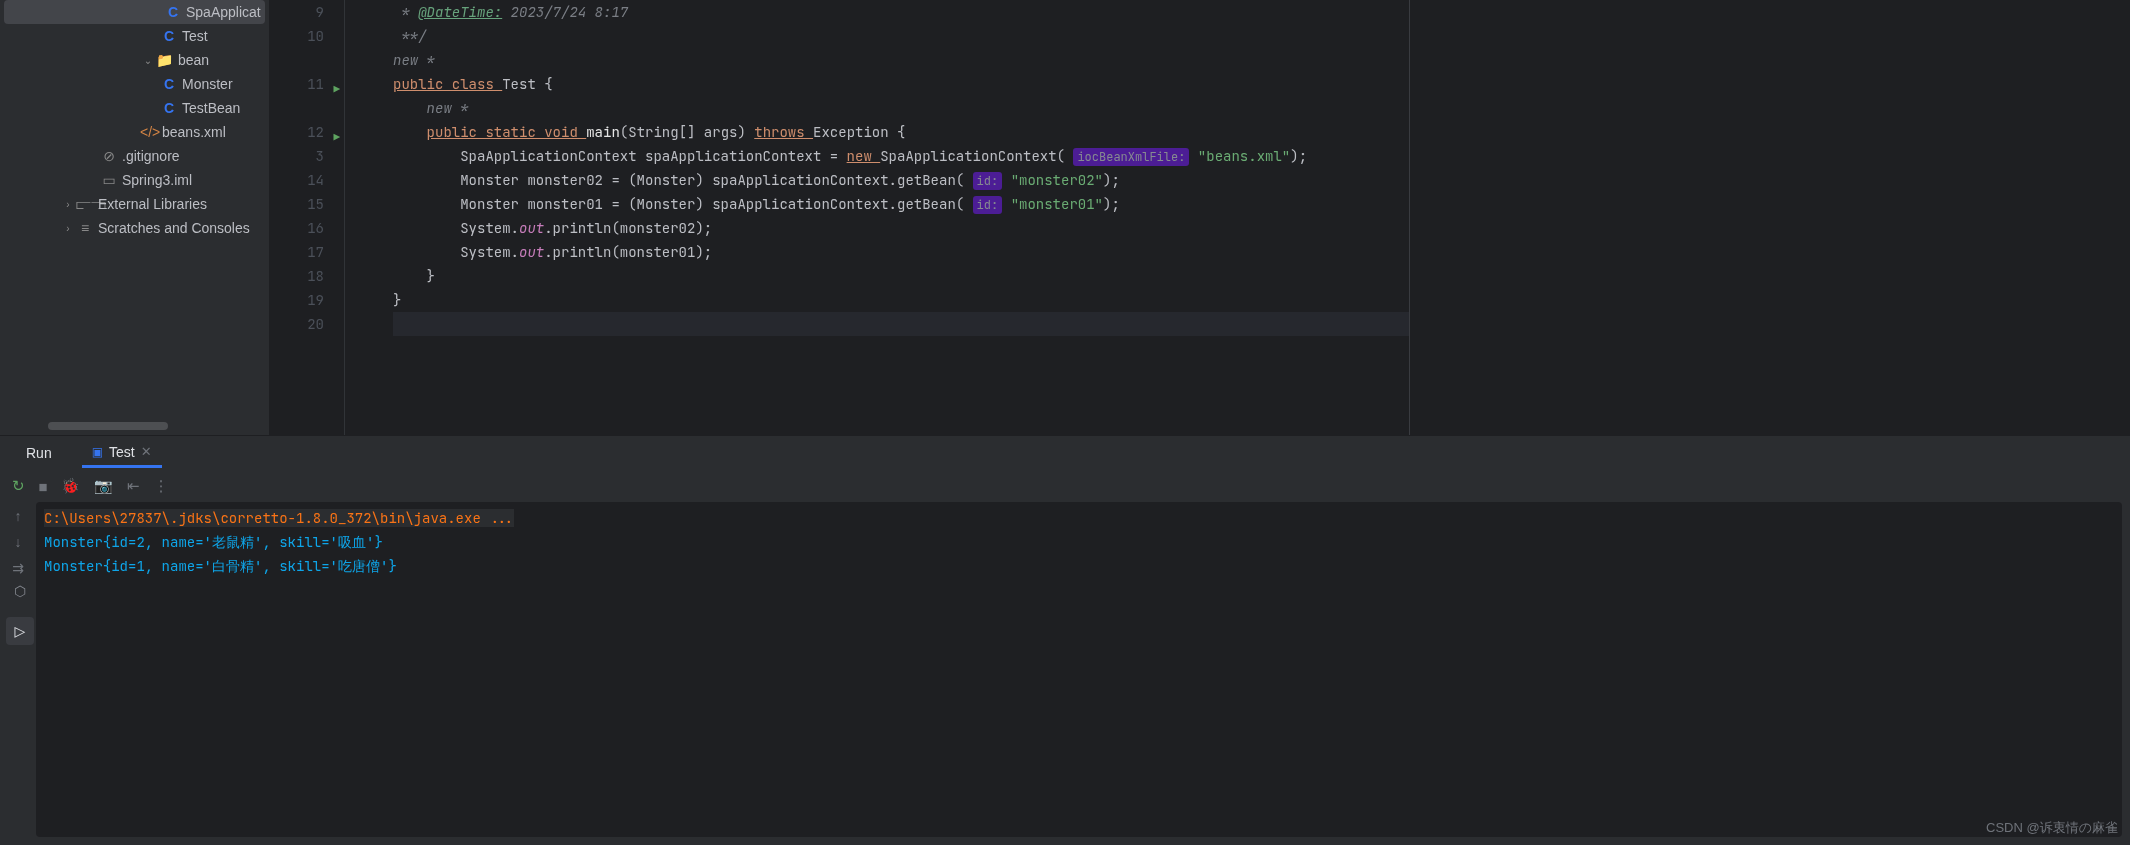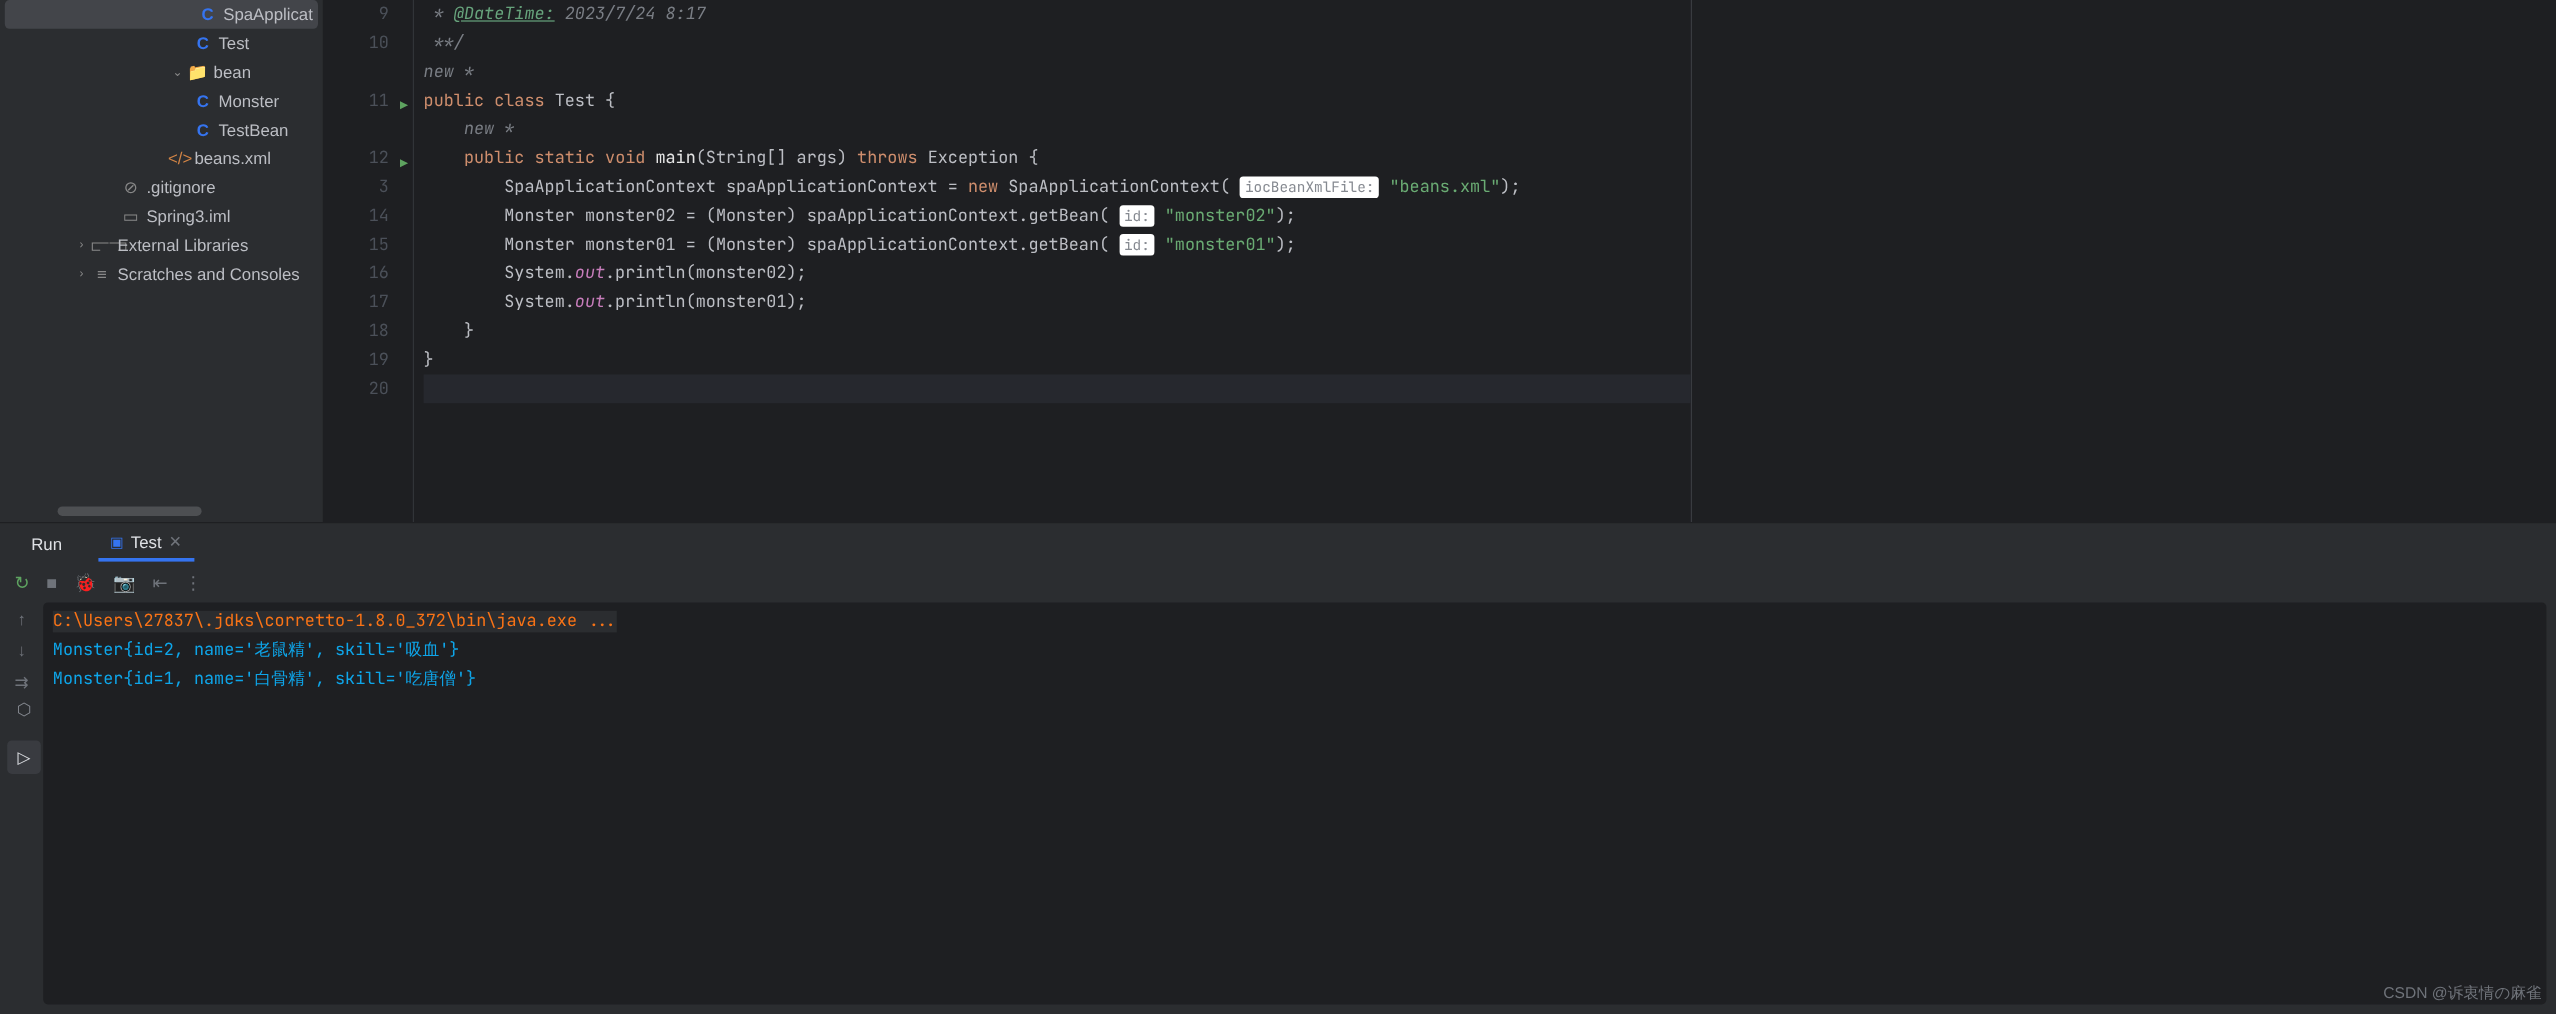--- a/index.html
+++ b/index.html
@@ -78,31 +78,32 @@
   color: #5ea360;
   font-size: 11px;
 }
 .code {
   flex: 1;
   font-family: "JetBrains Mono", Consolas, monospace;
   font-size: 14px;
   line-height: 24px;
   padding-left: 8px;
   white-space: pre;
+  margin-left: 40px;
 }
 .code-line { height: 24px; }
 .code-line.cursor-line { background: #26282e; }
 .c-comment { color: #7a7e85; font-style: italic; }
 .c-doctag { color: #67a37c; font-style: italic; text-decoration: underline; }
-.c-keyword { color: #cf8e6d; }
+.c-keyword { color: #cf8e6d; text-decoration: underline; }
 .c-string { color: #6aab73; }
 .c-new { color: #7a7e85; font-style: italic; }
 .c-method { color: #e5e5e5; }
 .c-field { color: #c77dbb; font-style: italic; }
-.c-hint { background: #ffffff; color: #868a91; padding: 1px 4px; border-radius: 3px; font-size: 12px; font-style: normal; }
+.c-hint { background: #4c1d95; color: #868a91; padding: 1px 4px; border-radius: 3px; font-size: 12px; font-style: normal; }
 .c-default { color: #bcbec4; }
 
 .run-panel {
   height: 410px;
   background: #2b2d30;
   border-top: 1px solid #1e1f22;
   display: flex;
   flex-direction: column;
 }
 .run-tabs {

